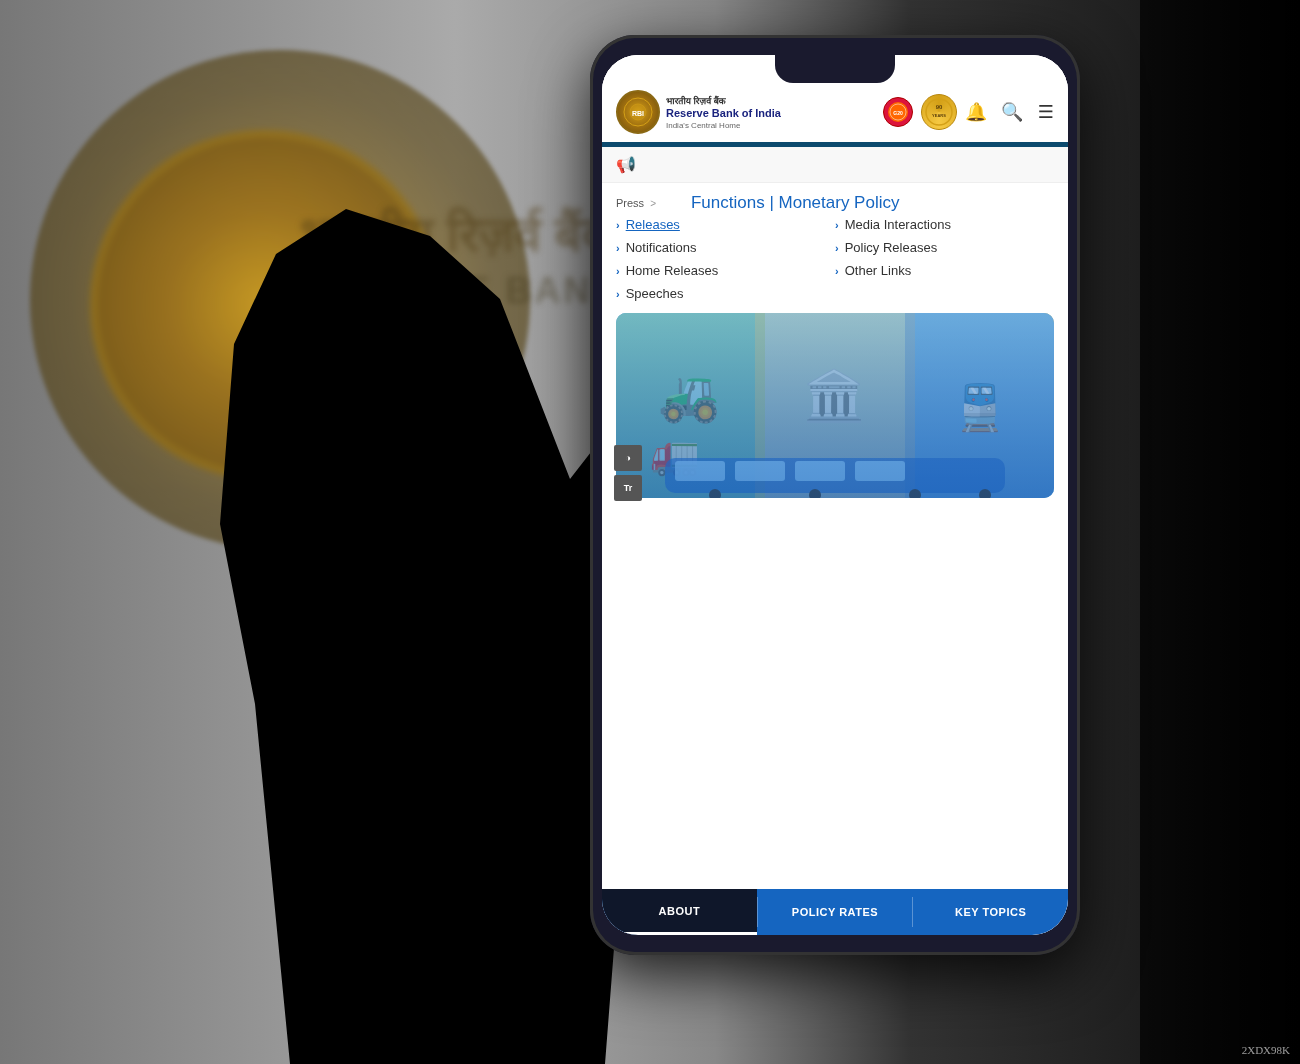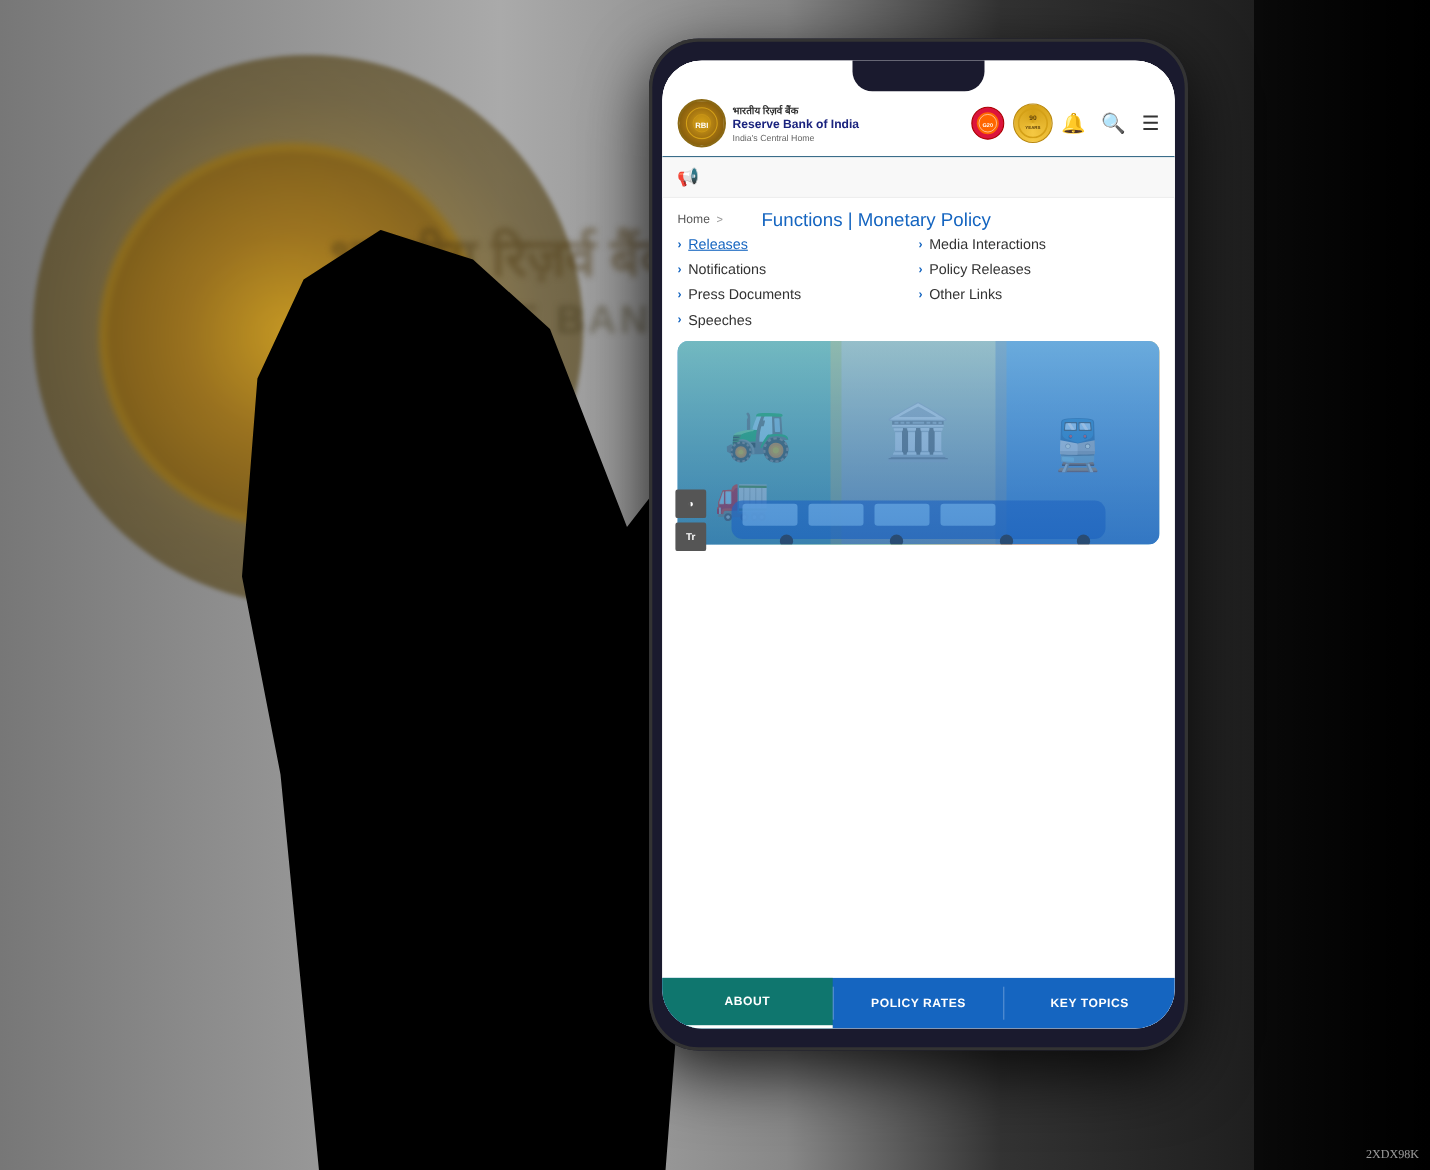--- a/index.html
+++ b/index.html
@@ -119,21 +119,21 @@
       font-family: Arial, sans-serif;
       overflow: hidden;
     }
 
     
     .rbi-header {
       display: flex;
       align-items: center;
       padding: 8px 14px;
       background: #fff;
-      border-bottom: 1px solid #0c4a6e;
+      border-bottom: 5px solid #0c4a6e;
       gap: 8px;
       padding-top: 35px;
     }
 
     .rbi-logo-area {
       display: flex;
       align-items: center;
       gap: 6px;
       flex: 1;
     }
@@ -361,21 +361,21 @@
       justify-content: center;
       font-size: 11px;
       font-weight: bold;
       color: #fff;
       text-transform: uppercase;
       letter-spacing: 0.5px;
       cursor: pointer;
     }
 
     .tab-item.active {
-      background: #0f766e;
+      background: #0f172a;
       border-bottom: 3px solid #fff;
     }
 
     .tab-divider {
       width: 1px;
       background: rgba(255,255,255,0.3);
       margin: 8px 0;
     }
 
     
@@ -459,39 +459,39 @@
           <span class="rbi-icon">🔍</span>
           <span class="rbi-icon">☰</span>
         </div>
       </div>
 
       <div class="announcement-bar">
         <span class="megaphone-icon">📢</span>
       </div>
 
       <div class="breadcrumb">
-        <span class="breadcrumb-link">Home</span>
+        <span class="breadcrumb-link">Press</span>
         <span class="breadcrumb-sep">&gt;</span>
         <span class="breadcrumb-current">Functions | Monetary Policy</span>
       </div>
 
 
       <div class="nav-links">
         <div class="nav-col">
           <div class="nav-item">
             <span class="nav-arrow">›</span>
             <span class="nav-item-active">Releases</span>
           </div>
           <div class="nav-item">
             <span class="nav-arrow">›</span>
             <span>Notifications</span>
           </div>
           <div class="nav-item">
             <span class="nav-arrow">›</span>
-            <span>Press Documents</span>
+            <span>Home Releases</span>
           </div>
           <div class="nav-item">
             <span class="nav-arrow">›</span>
             <span>Speeches</span>
           </div>
         </div>
         <div class="nav-col">
           <div class="nav-item">
             <span class="nav-arrow">›</span>
             <span>Media Interactions</span>

